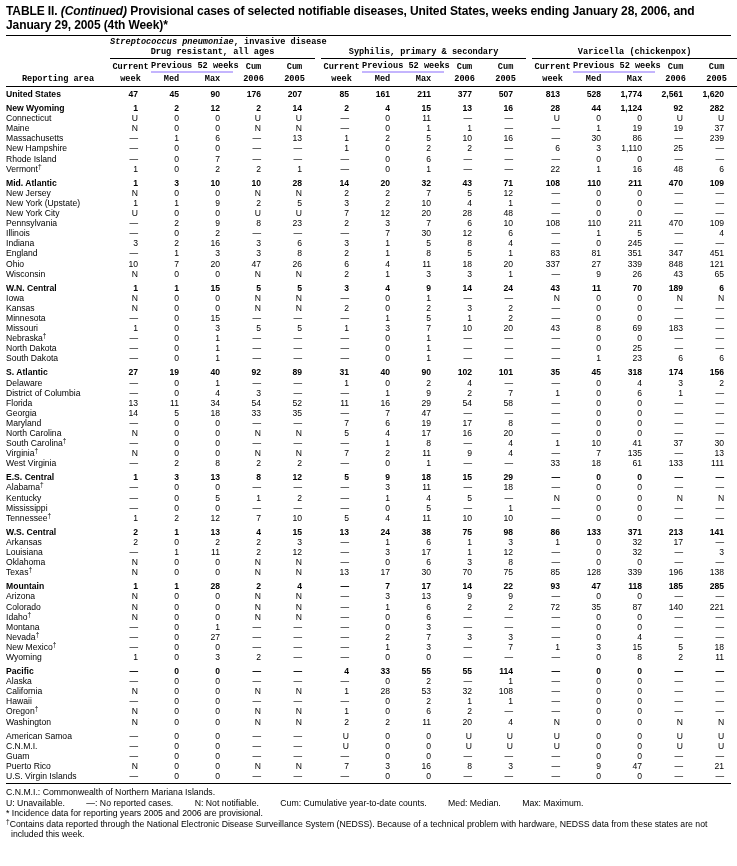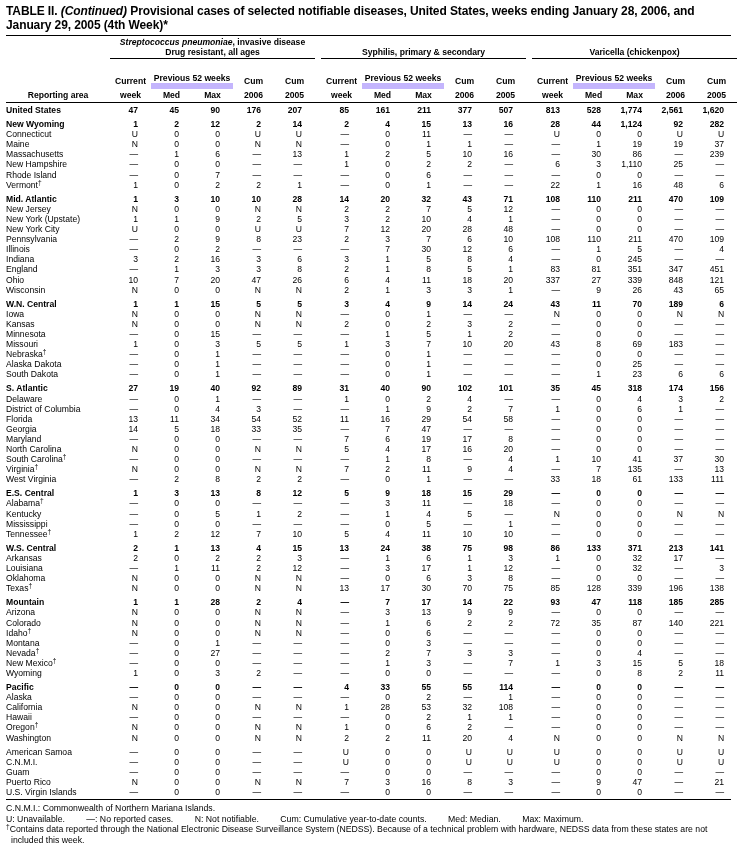--- a/index.html
+++ b/index.html
@@ -27,27 +27,28 @@
     margin-top: 1px;
   }
   th, td { padding: 0; font-size: 8.6px; }
 
   thead th {
     font-weight: bold;
     text-align: center;
     vertical-align: bottom;
     line-height: 10px;
     white-space: nowrap;
+    font-family: Liberation Mono, monospace;
   }
   th.group-head {
     border-bottom: 1px solid #000;
     padding-bottom: 1px;
   }
   th.group-head .it { font-style: italic; }
-  th.prev52 { border-bottom: 6px solid #c4b5fd; padding-top: 14px; }
+  th.prev52 { border-bottom: 2px solid #c4b5fd; padding-top: 2px; }
   tr.colhead-row th { border-bottom: 1.5px solid #000; padding-bottom: 2px; padding-top: 1px; }
   th.area-head { text-align: center; }
   th.sp, td.sp { border: none; }
 
   td.num {
     text-align: right;
     padding-right: 13px;
     line-height: 10.1px;
     white-space: nowrap;
   }
@@ -628,21 +629,21 @@
           <td class="num">—</td>
           <td class="num">—</td>
           <td class="sp"></td>
           <td class="num">—</td>
           <td class="num">0</td>
           <td class="num">0</td>
           <td class="num">—</td>
           <td class="num">—</td>
         </tr>
         <tr>
-          <td class="area">Alaska Dakota</td>
+          <td class="area">North Dakota</td>
           <td class="num">—</td>
           <td class="num">0</td>
           <td class="num">1</td>
           <td class="num">—</td>
           <td class="num">—</td>
           <td class="sp"></td>
           <td class="num">—</td>
           <td class="num">0</td>
           <td class="num">1</td>
           <td class="num">—</td>
@@ -1462,16 +1463,17 @@
   <div class="footnotes">
     <div class="row">C.N.M.I.: Commonwealth of Northern Mariana Islands.</div>
     <div class="row">
       <span class="legend-item">U: Unavailable.</span>
       <span class="legend-item">—: No reported cases.</span>
       <span class="legend-item">N: Not notifiable.</span>
       <span class="legend-item">Cum: Cumulative year-to-date counts.</span>
       <span class="legend-item">Med: Median.</span>
       <span class="legend-item">Max: Maximum.</span>
     </div>
+    <div class="row">* Incidence data for reporting years 2005 and 2006 are provisional.</div>
     <div class="fn-dagger"><sup>†</sup><span>Contains data reported through the National Electronic Disease Surveillance System (NEDSS). Because of a technical problem with hardware, NEDSS data from these states are not included this week.</span></div>
   </div>
 
 </div>
 
 </body></html>

